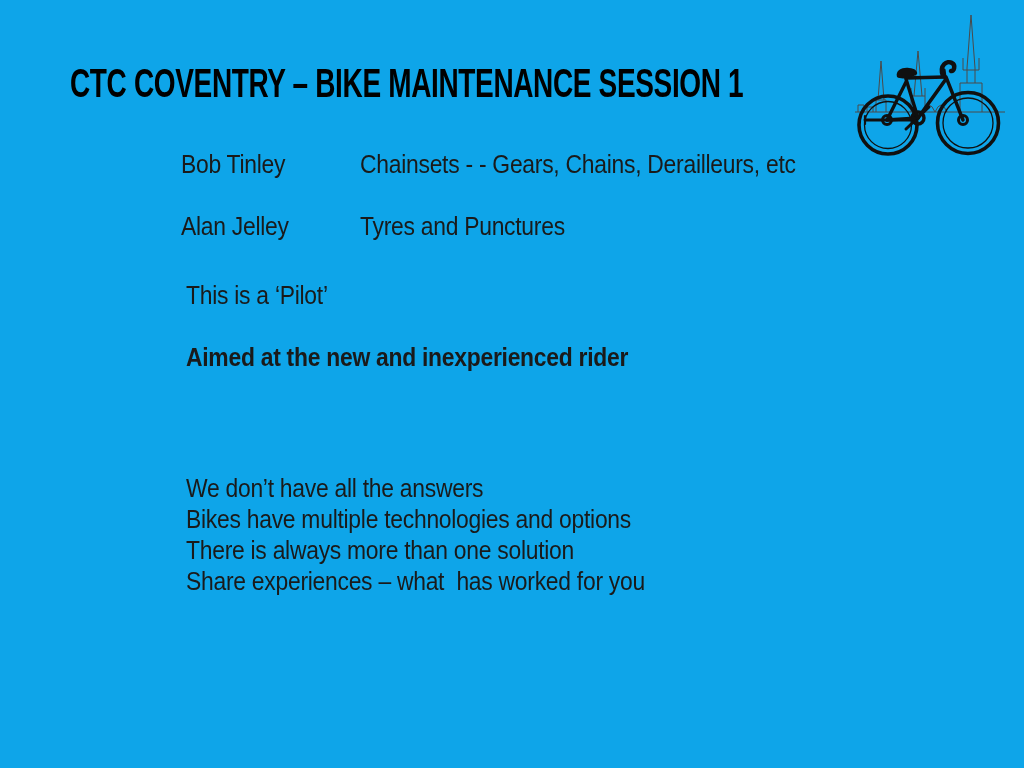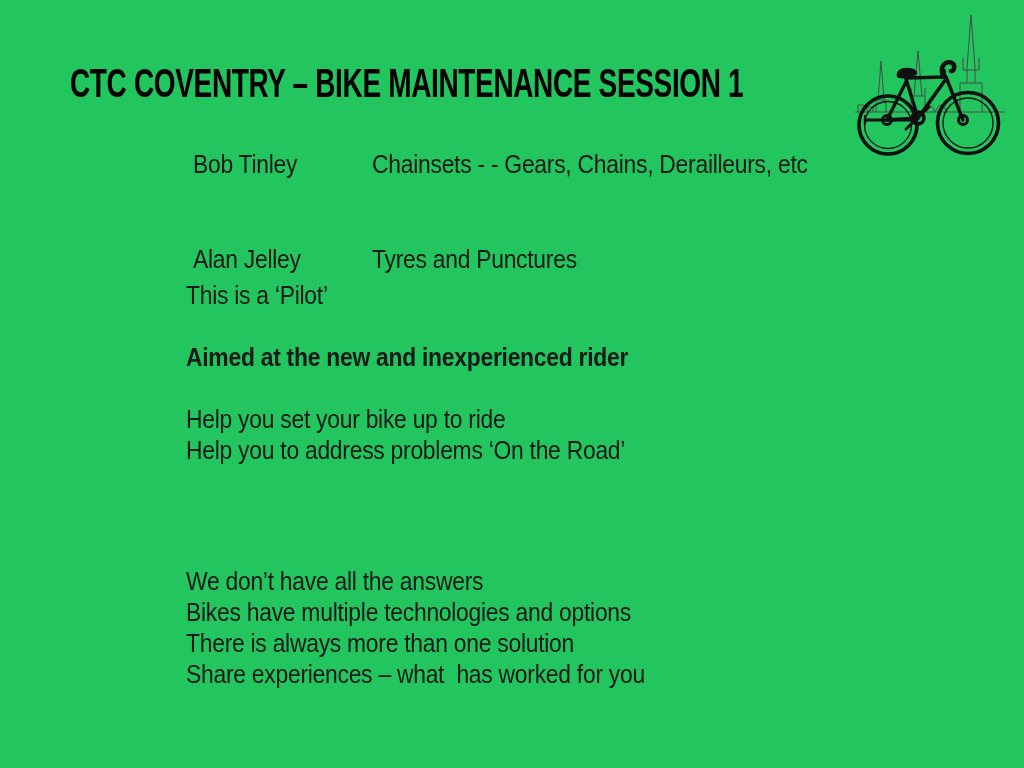--- a/index.html
+++ b/index.html
@@ -1,19 +1,19 @@
 <!DOCTYPE html>
 <html><head>
 <meta charset="utf-8">
 <style>
   html,body{margin:0;padding:0;background:#888;}
   .slide{
     position:relative;
     width:1024px;height:768px;
-    background:#22c55e;
+    background:#0ea5e9;
     overflow:hidden;
     font-family:"Liberation Sans", sans-serif;
     color:#1a1a1a;
     margin:0 auto;
   }
   .slide-title{
     position:absolute;
     left:70px;top:63px;
     font-size:40px;
     font-weight:bold;
@@ -27,23 +27,23 @@
   
   .t{
     font-size:26px;
     line-height:31px;
     letter-spacing:-0.3px;
     white-space:pre;
     transform:scaleX(0.88);
     transform-origin:left top;
   }
   .presenters{position:absolute;left:0;top:149px;width:1024px;}
-  .presenter-row{position:absolute;left:12px;width:860px;height:31px;}
+  .presenter-row{position:absolute;left:0;width:860px;height:31px;}
   .presenter-row.row-1{top:0;}
-  .presenter-row.row-2{top:62px;margin-top:33px;}
+  .presenter-row.row-2{top:62px;}
   .presenter-name{position:absolute;left:181px;top:0;}
   .presenter-topic{position:absolute;left:360px;top:0;}
   .body-text{position:absolute;left:186px;top:280px;width:820px;}
   .line{min-height:31px;}
   .bold{font-weight:bold;}
   .gap-1{margin-top:31px;}
   .gap-2{margin-top:100px;}
   .slide-logo{
     position:absolute;
     left:855px;top:8px;
@@ -103,24 +103,20 @@
       <span class="t presenter-name">Alan Jelley</span>
       <span class="t presenter-topic">Tyres and Punctures</span>
     </div>
   </div>
 
   <div class="body-text">
     <div class="t line">This is a ‘Pilot’</div>
 
     <div class="t line bold gap-1">Aimed at the new and inexperienced rider</div>
 
-    <div class="gap-1">
-      <div class="t line">Help you set your bike up to ride</div>
-      <div class="t line">Help you to address problems ‘On the Road’</div>
-    </div>
 
     <div class="gap-2">
       <div class="t line">We don’t have all the answers</div>
       <div class="t line">Bikes have multiple technologies and options</div>
       <div class="t line">There is always more than one solution</div>
       <div class="t line">Share experiences – what  has worked for you</div>
     </div>
 
   </div>
 

